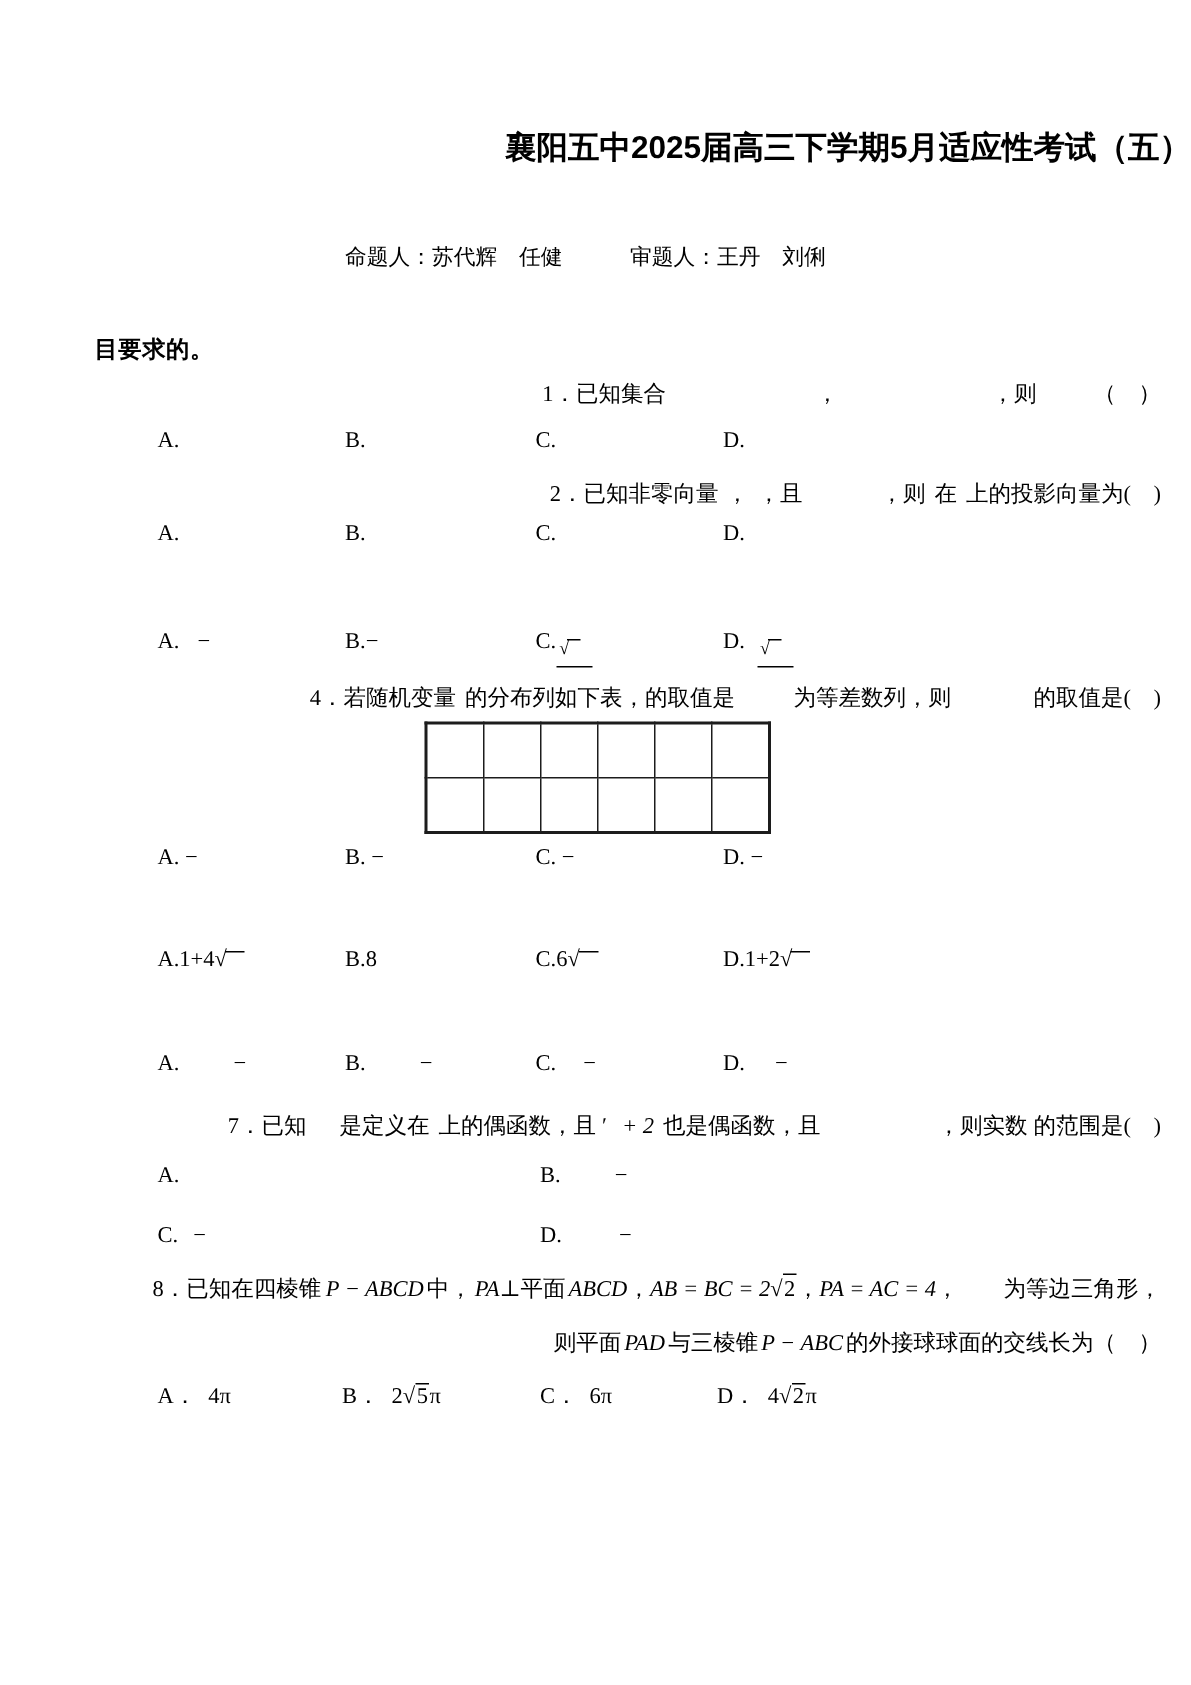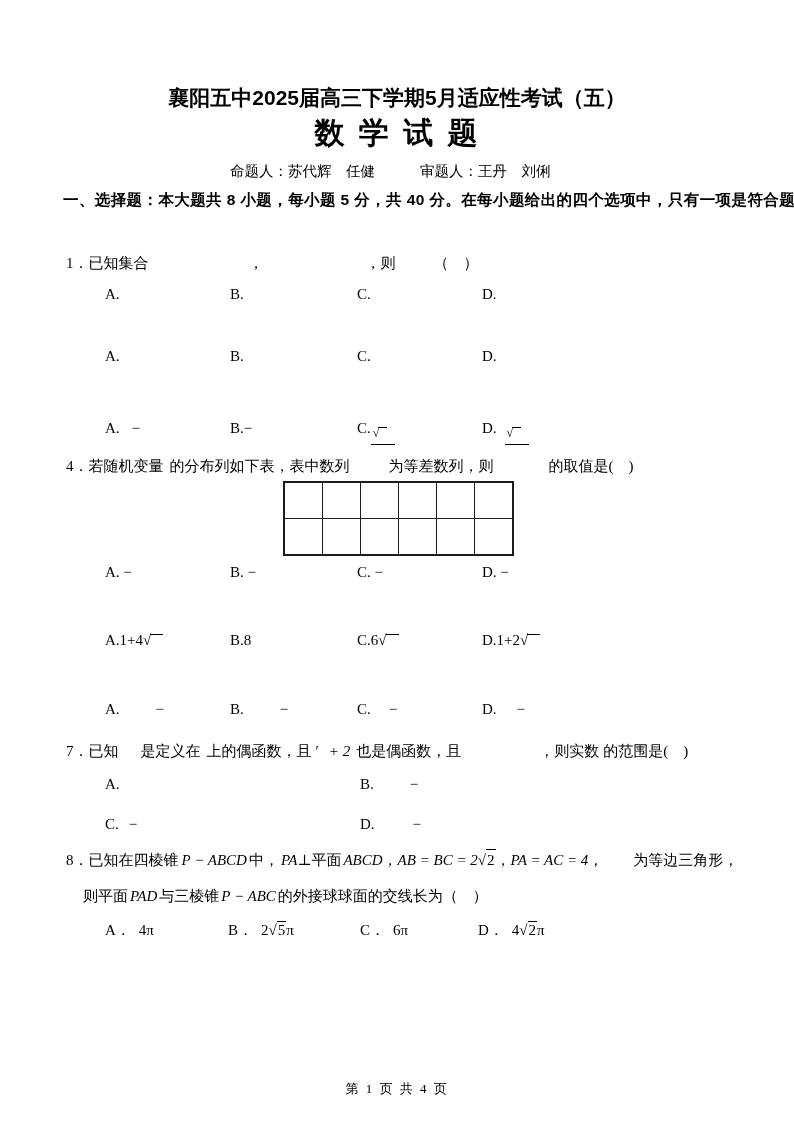--- a/index.html
+++ b/index.html
@@ -1,28 +1,28 @@
 <!DOCTYPE html>
 <html><head>
 <meta charset="utf-8">
 <style>
   html,body{margin:0;padding:0;background:#fff;}
   .page{position:relative;width:794px;height:1123px;background:#ffffff;color:#000;
         font-family:"Liberation Serif","DejaVu Serif",serif;font-size:15px;overflow:hidden;}
   .abs{position:absolute;}
   .center{left:0;right:0;text-align:center;}
-  .t1{top:84px;font-weight:700;font-size:21px;font-family:"Liberation Sans","DejaVu Sans",sans-serif;}
+  .t1{top:84px;font-weight:700;font-size:21px;font-family:"Liberation Sans","DejaVu Sans",sans-serif;text-align:right;}
   .t2{top:113px;font-weight:700;font-size:30px;font-family:"Liberation Sans","DejaVu Sans",sans-serif;
       letter-spacing:2px;word-spacing:2px;}
   .by{top:162px;height:20px;font-size:14.5px;}
   .by .setters{position:absolute;left:230px;white-space:nowrap;font-family:Liberation Serif, serif;}
   .by .reviewers{position:absolute;left:420px;white-space:nowrap;}
   .sh{left:63px;right:40px;font-weight:700;font-size:15.5px;
       font-family:"Liberation Sans","DejaVu Sans",sans-serif;letter-spacing:.4px;white-space:nowrap;}
-  .line{position:absolute;left:66px;right:20px;white-space:nowrap;line-height:20px;}
+  .line{position:absolute;left:83px;right:20px;white-space:nowrap;line-height:20px;text-align:right;}
   .gap{display:inline-block;height:1px;}
   .optrow{position:absolute;left:0;right:0;height:22px;}
   .opt{position:absolute;white-space:nowrap;}
   .oa{left:105px}.ob{left:230px}.oc{left:357px}.od{left:482px}
   .o7b{left:360px}
   .o8b{left:228px}.o8c{left:360px}.o8d{left:478px}
   .it{font-style:italic;}
   .bp{font-size:21px;vertical-align:-3px;}
   
   .rade{display:inline-block;white-space:nowrap;}
@@ -38,54 +38,56 @@
   .dtable{position:absolute;left:283px;top:481px;border-collapse:collapse;border:2.5px solid #1c1c1c;}
   .dtable td{width:35px;height:33px;border:1.6px solid #1c1c1c;}
   .foot{top:1080px;font-size:13px;letter-spacing:2px;}
 </style>
 </head>
 <body>
 
 <div class="page">
 
   <div class="abs center t1">襄阳五中2025届高三下学期5月适应性考试（五）</div>
-  <div class="abs center t2">数 学 试 题</div>
   <div class="abs by">
     <span class="setters">命题人：苏代辉　任健</span>
     <span class="reviewers">审题人：王丹　刘俐</span>
   </div>
 
-  <div class="abs sh" style="top:190px">一、选择题：本大题共 8 小题，每小题 5 分，共 40 分。在每小题给出的四个选项中，只有一项是符合题</div>
+  <div class="abs sh" style="top:223px">目要求的。</div>
 
   <div class="line" style="top:253px">
     <span>1．已知集合</span><span class="gap" style="width:100px"></span><span>，</span><span class="gap" style="width:102px"></span><span>，则</span><span class="gap" style="width:38px"></span><span>（　）</span>
   </div>
   <div class="optrow" style="top:286px">
     <span class="opt oa">A.</span>
     <span class="opt ob">B.</span>
     <span class="opt oc">C.</span>
     <span class="opt od">D.</span>
   </div>
 
+  <div class="line" style="top:320px">
+    <span>2．已知非零向量</span><span class="gap" style="width:5px"></span><span>，</span><span class="gap" style="width:6px"></span><span>，且</span><span class="gap" style="width:52px"></span><span>，则</span><span class="gap" style="width:6px"></span><span>在</span><span class="gap" style="width:6px"></span><span>上的投影向量为(　)</span>
+  </div>
   <div class="optrow" style="top:348px">
     <span class="opt oa">A.</span>
     <span class="opt ob">B.</span>
     <span class="opt oc">C.</span>
     <span class="opt od">D.</span>
   </div>
 
   <div class="optrow" style="top:420px">
     <span class="opt oa"><span>A.</span><span class="gap" style="width:12px"></span><span>−</span></span>
     <span class="opt ob">B.−</span>
     <span class="opt oc"><span>C.</span><span class="fracrad"><span class="rade"><span>√</span><span class="vinc"></span></span></span></span>
     <span class="opt od"><span>D.</span><span class="gap" style="width:8px"></span><span class="fracrad"><span class="rade"><span>√</span><span class="vinc"></span></span></span></span>
   </div>
 
   <div class="line" style="top:456px">
-    <span>4．若随机变量</span><span class="gap" style="width:6px"></span><span>的分布列如下表，表中数列</span><span class="gap" style="width:39px"></span><span>为等差数列，则</span><span class="gap" style="width:55px"></span><span>的取值是(　)</span>
+    <span>4．若随机变量</span><span class="gap" style="width:6px"></span><span>的分布列如下表，的取值是</span><span class="gap" style="width:39px"></span><span>为等差数列，则</span><span class="gap" style="width:55px"></span><span>的取值是(　)</span>
   </div>
   <table class="dtable">
     <tbody>
         <tr>
       <td></td>
           <td></td>
           <td></td>
           <td></td>
           <td></td>
           <td></td>
@@ -139,15 +141,14 @@
   <div class="line" style="top:886px">
     <span class="gap" style="width:17px"></span><span>则平面</span><span class="gap" style="width:2px"></span><span class="it">PAD</span><span class="gap" style="width:2px"></span><span>与三棱锥</span><span class="gap" style="width:2px"></span><span class="it">P − ABC</span><span class="gap" style="width:2px"></span><span>的外接球球面的交线长为（　）</span>
   </div>
   <div class="optrow" style="top:921px">
     <span class="opt oa"><span>A．</span><span class="gap" style="width:8px"></span><span>4π</span></span>
     <span class="opt o8b"><span>B．</span><span class="gap" style="width:8px"></span><span>2</span><span class="sqrtv"><span>√</span><span class="rv">5</span></span><span>π</span></span>
     <span class="opt o8c"><span>C．</span><span class="gap" style="width:8px"></span><span>6π</span></span>
     <span class="opt o8d"><span>D．</span><span class="gap" style="width:8px"></span><span>4</span><span class="sqrtv"><span>√</span><span class="rv">2</span></span><span>π</span></span>
   </div>
 
-  <div class="abs center foot">第 1 页 共 4 页</div>
 
 </div>
 
 </body></html>

